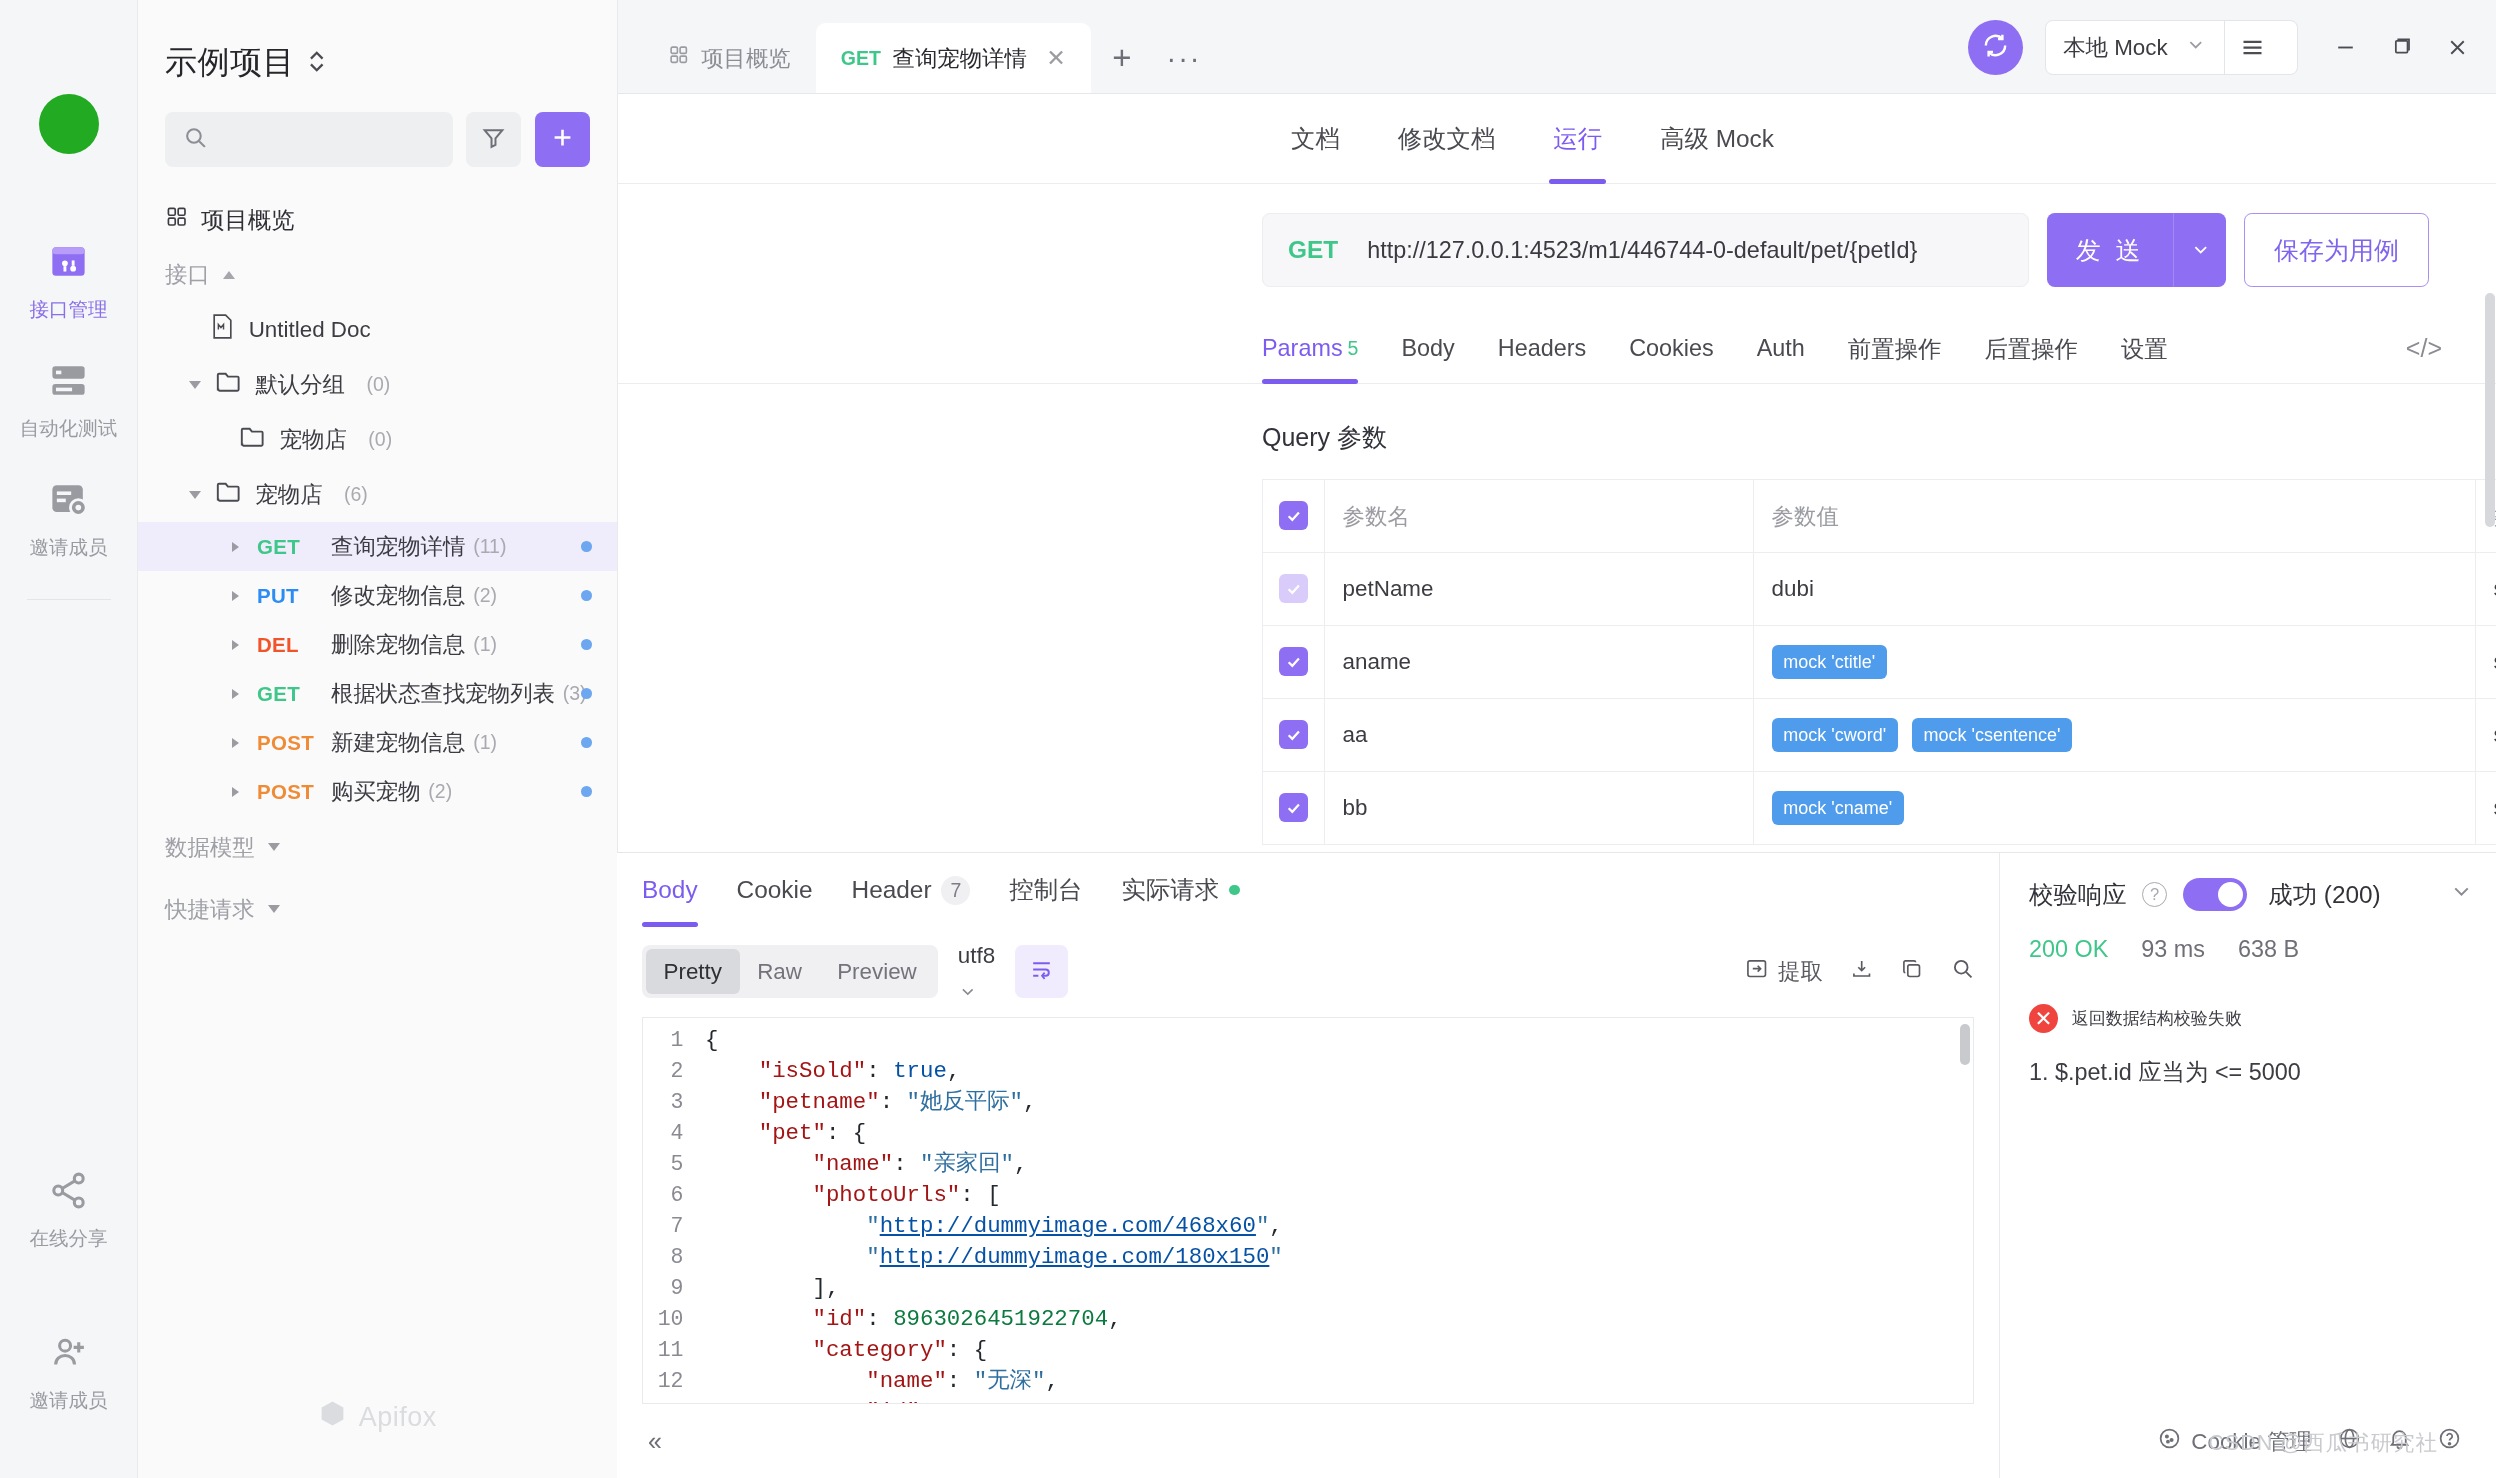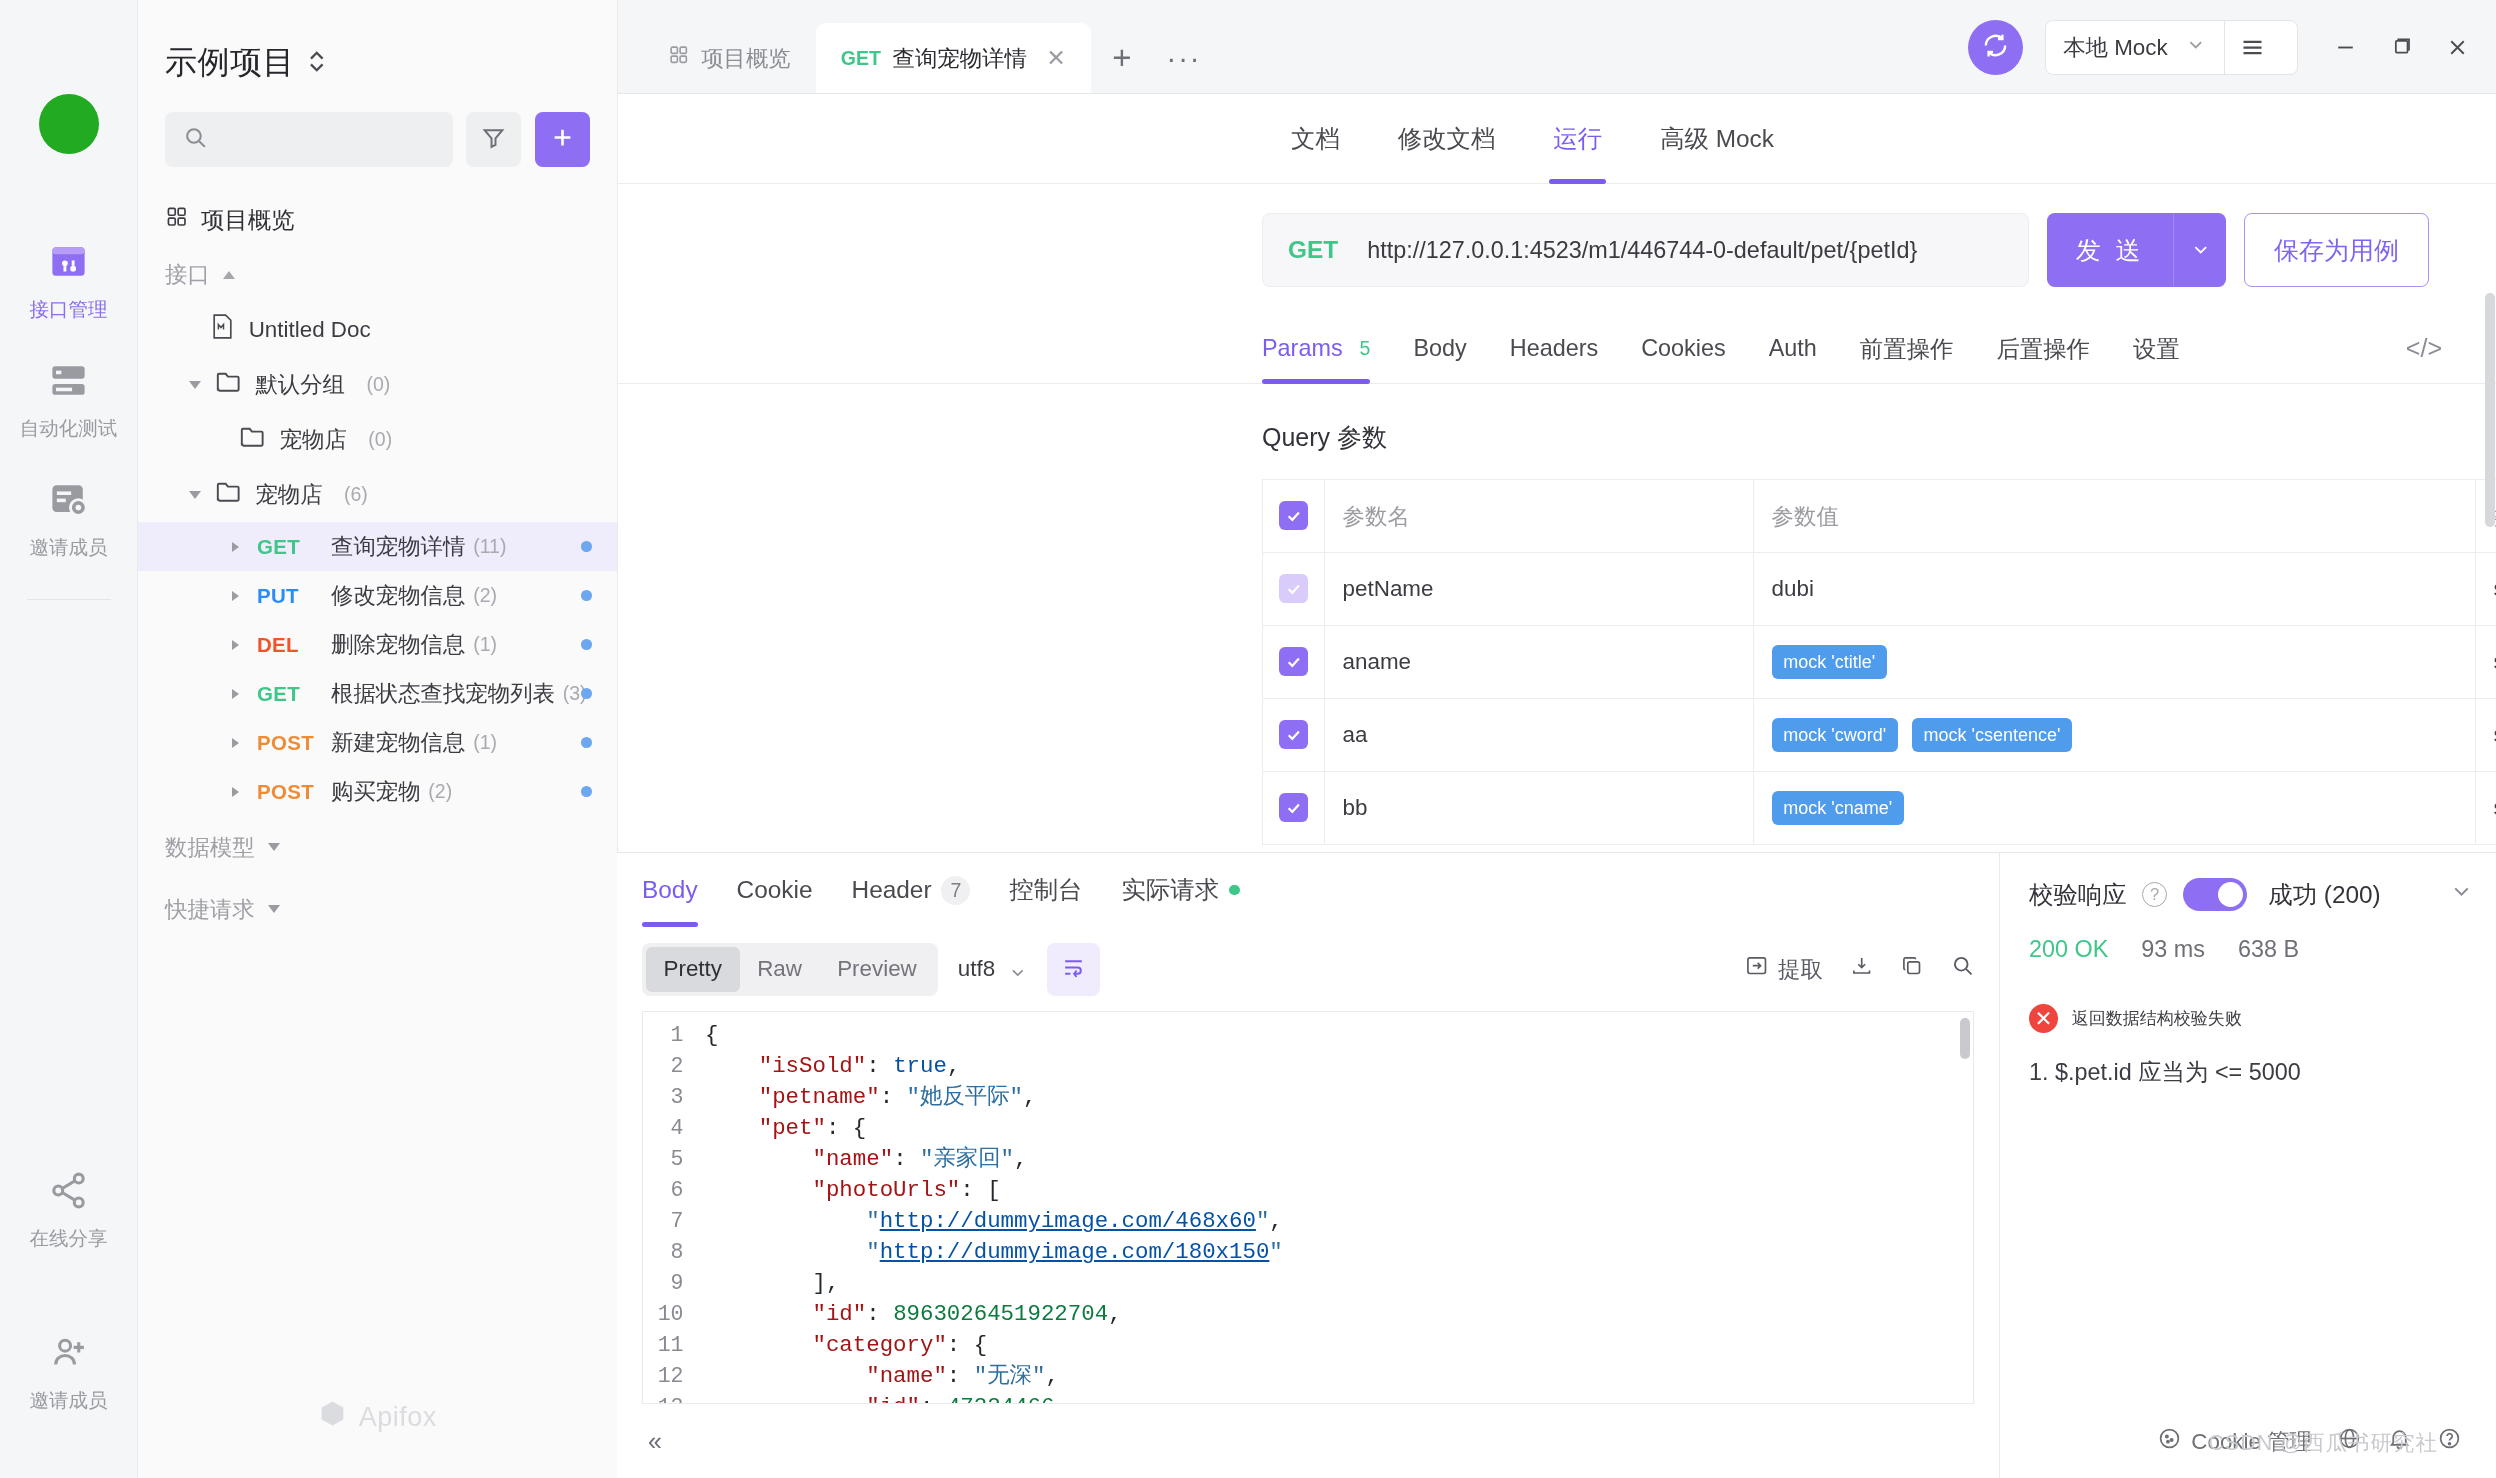--- a/index.html
+++ b/index.html
@@ -147,21 +147,21 @@
   }
   .send-btn .sb-label { padding: 0 29px; letter-spacing: 3.9px; }
   .send-btn .sb-caret { width: 53px; height: 74px; display: flex; align-items: center; justify-content: center; border-left: 1px solid #a288f5; }
   .save-btn {
     height: 74px; border: 1px solid #a98ef5; color: #8165ee; border-radius: 7.8px;
     display: flex; align-items: center; justify-content: center; padding: 0 29px;
     font-size: 25px; cursor: pointer; white-space: nowrap;
   }
 
   .paramtabs { display: flex; align-items: center; padding-left: 644px; height: 70px; border-bottom: 1px solid #ebecef; position: relative; }
-  .ptab { font-size: 23.4px; color: #4a4b51; padding: 0 21.5px; height: 70px; display: flex; align-items: center; gap: 17px; cursor: pointer; position: relative; white-space: nowrap; }
+  .ptab { font-size: 23.4px; color: #4a4b51; padding: 0 21.5px; height: 70px; display: flex; align-items: center; gap: 5px; cursor: pointer; position: relative; white-space: nowrap; }
   .ptab:first-child { padding-left: 0; }
   .ptab.active { color: #7c5cf0; }
   .ptab.active::after { content:""; position:absolute; left:0; right:21.5px; bottom:0; height:4.9px; background:#7c5cf0; border-radius:2.9px;}
   .ptab .badge { font-size: 19.5px; color: #3fc78a; }
   .code-toggle { position: absolute; right: 55px; font-size: 25px; color: #8b8c93; cursor: pointer; }
 
   .params-area { padding: 37px 55px 0 644px; }
   .params-title { font-size: 25px; color: #32333a; margin-bottom: 25px; }
   table.ptable { width: 100%; border-collapse: collapse; table-layout: fixed; }
   table.ptable th, table.ptable td {
@@ -193,21 +193,21 @@
   .rtab { font-size: 24.4px; color: #4a4b51; padding: 0 19.5px; height: 74px; display: flex; align-items: center; gap: 9.8px; cursor: pointer; position: relative; white-space: nowrap;}
   .rtab:first-child { padding-left: 0; }
   .rtab.active { color: #7c5cf0; }
   .rtab.active::after { content:""; position:absolute; left:0; right:19.5px; bottom:0; height:4.9px; background:#7c5cf0; border-radius:2.9px;}
   .rtab .rbadge { font-size: 19.5px; color: #7d7e85; background: #f0f0f3; border-radius: 50%; width: 29px; height: 29px; display: flex; align-items: center; justify-content: center; }
   .gdot { width: 10.7px; height: 10.7px; border-radius: 50%; background: #3fc78a; }
   .resp-toolbar { display: flex; align-items: center; gap: 19.5px; padding: 15.6px 25px 15.6px 25px; position: relative; }
   .segs { display: flex; background: #f0f0f3; border-radius: 7.8px; height: 53px; align-items: center; padding: 3.9px; }
   .seg { font-size: 22.4px; color: #73747b; padding: 0 17.6px; height: 45px; display: flex; align-items: center; border-radius: 5.9px; cursor: pointer;}
   .seg.active { background: #d9dade; color: #2f3036; }
-  .enc { display: flex; align-items: flex-end; gap: 13px; font-size: 22.4px; color: #3c3c43; cursor: pointer; }
+  .enc { display: flex; align-items: flex-start; gap: 13px; font-size: 22.4px; color: #3c3c43; cursor: pointer; flex-direction: column; }
   .wrapbtn { width: 53px; height: 53px; background: #f0ebfd; border-radius: 7.8px; display: flex; align-items: center; justify-content: center; cursor: pointer; }
   .tb-icons { position: absolute; right: 25px; display: flex; align-items: center; gap: 27px; }
   .tbi { display: flex; align-items: center; gap: 9.8px; font-size: 22.4px; color: #5a5b62; cursor: pointer; }
   .codebox { flex: 1; margin: 0 25px 0 25px; border: 1px solid #e9eaee; border-top: 1px solid #e9eaee; overflow: hidden; position: relative; background: #fff; }
   .code {
     font-family: "Liberation Mono", "DejaVu Sans Mono", monospace;
     font-size: 22.4px; line-height: 31px; white-space: pre; padding: 7.8px 0 0 0;
   }
   .cl { display: flex; }
   .ln { width: 62px; text-align: right; color: #8a8b92; padding-right: 21.5px; flex: none;

